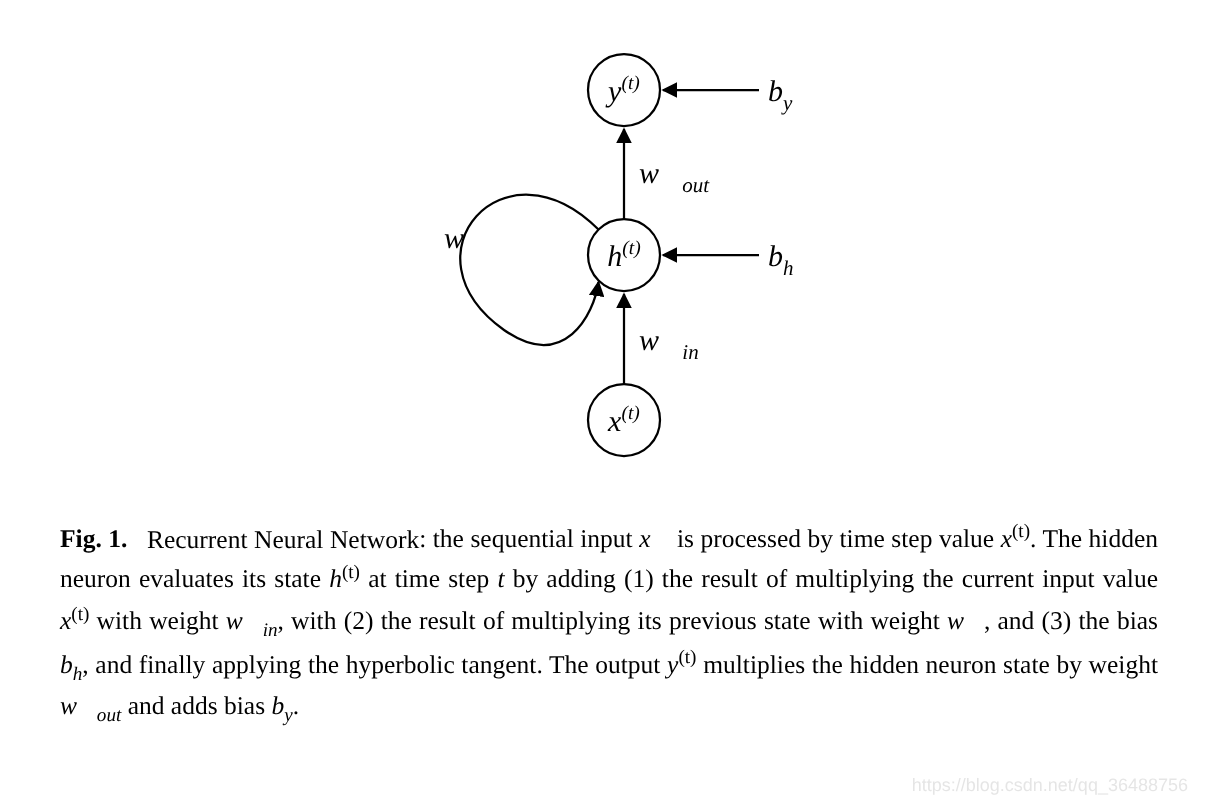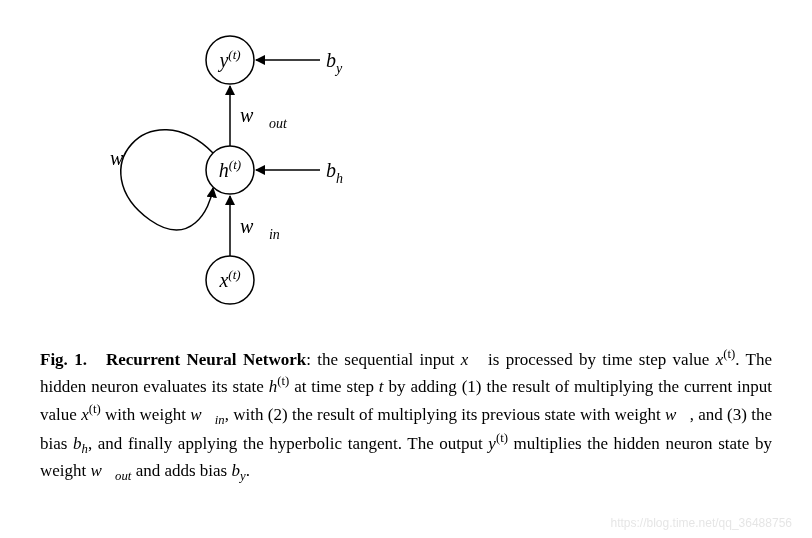--- a/index.html
+++ b/index.html
@@ -8,36 +8,37 @@
     font-family: "Times New Roman", Times, serif;
     font-size: 16px;
     color: #000;
     background: #fff;
     width: 812px;
     box-sizing: border-box;
   }
   .diagram-container {
     width: 100%;
     display: flex;
+    justify-content: center;
     margin-bottom: 25px;
   }
   svg {
     overflow: visible;
   }
   .caption {
     text-align: justify;
     line-height: 1.45;
     font-size: 17px;
   }
   .fig-label {
     display: inline;
     font-weight: bold;
   }
   .bold {
-    font-weight: bold;
+    font-weight: normal;
     margin-top: 42px;
   }
   .italic {
     font-style: italic;
   }
   .sup {
     font-size: 0.75em;
     vertical-align: super;
   }
   .sub {
@@ -114,13 +115,13 @@
   <text x="70" y="145" class="edge-label">
     <tspan>w⃗</tspan>
   </text>
 </svg>
 </div>
 
 <div class="caption">
   <span class="fig-label">Fig. 1.</span>&nbsp;&nbsp;&nbsp;<span class="bold">Recurrent Neural Network</span><span>: the sequential input </span><span class="italic">x⃗</span><span> is processed by time step value </span><span class="italic">x</span><span class="sup">(t)</span><span>. The hidden neuron evaluates its state </span><span class="italic">h</span><span class="sup">(t)</span><span> at time step </span><span class="italic">t</span><span> by adding (1) the result of multiplying the current input value </span><span class="italic">x</span><span class="sup">(t)</span><span> with weight </span><span class="italic">w⃗</span><span class="sub">in</span><span>, with (2) the result of multiplying its previous state with weight </span><span class="italic">w⃗</span><span>, and (3) the bias </span><span class="italic">b</span><span class="sub">h</span><span>, and finally applying the hyperbolic tangent. The output </span><span class="italic">y</span><span class="sup">(t)</span><span> multiplies the hidden neuron state by weight </span><span class="italic">w⃗</span><span class="sub">out</span><span> and adds bias </span><span class="italic">b</span><span class="sub">y</span><span>.</span>
 </div>
 
-<div class="watermark">https://blog.time.net/qq_36488756</div>
+<div class="watermark">https://blog.csdn.net/qq_36488756</div>
 
 </body></html>

